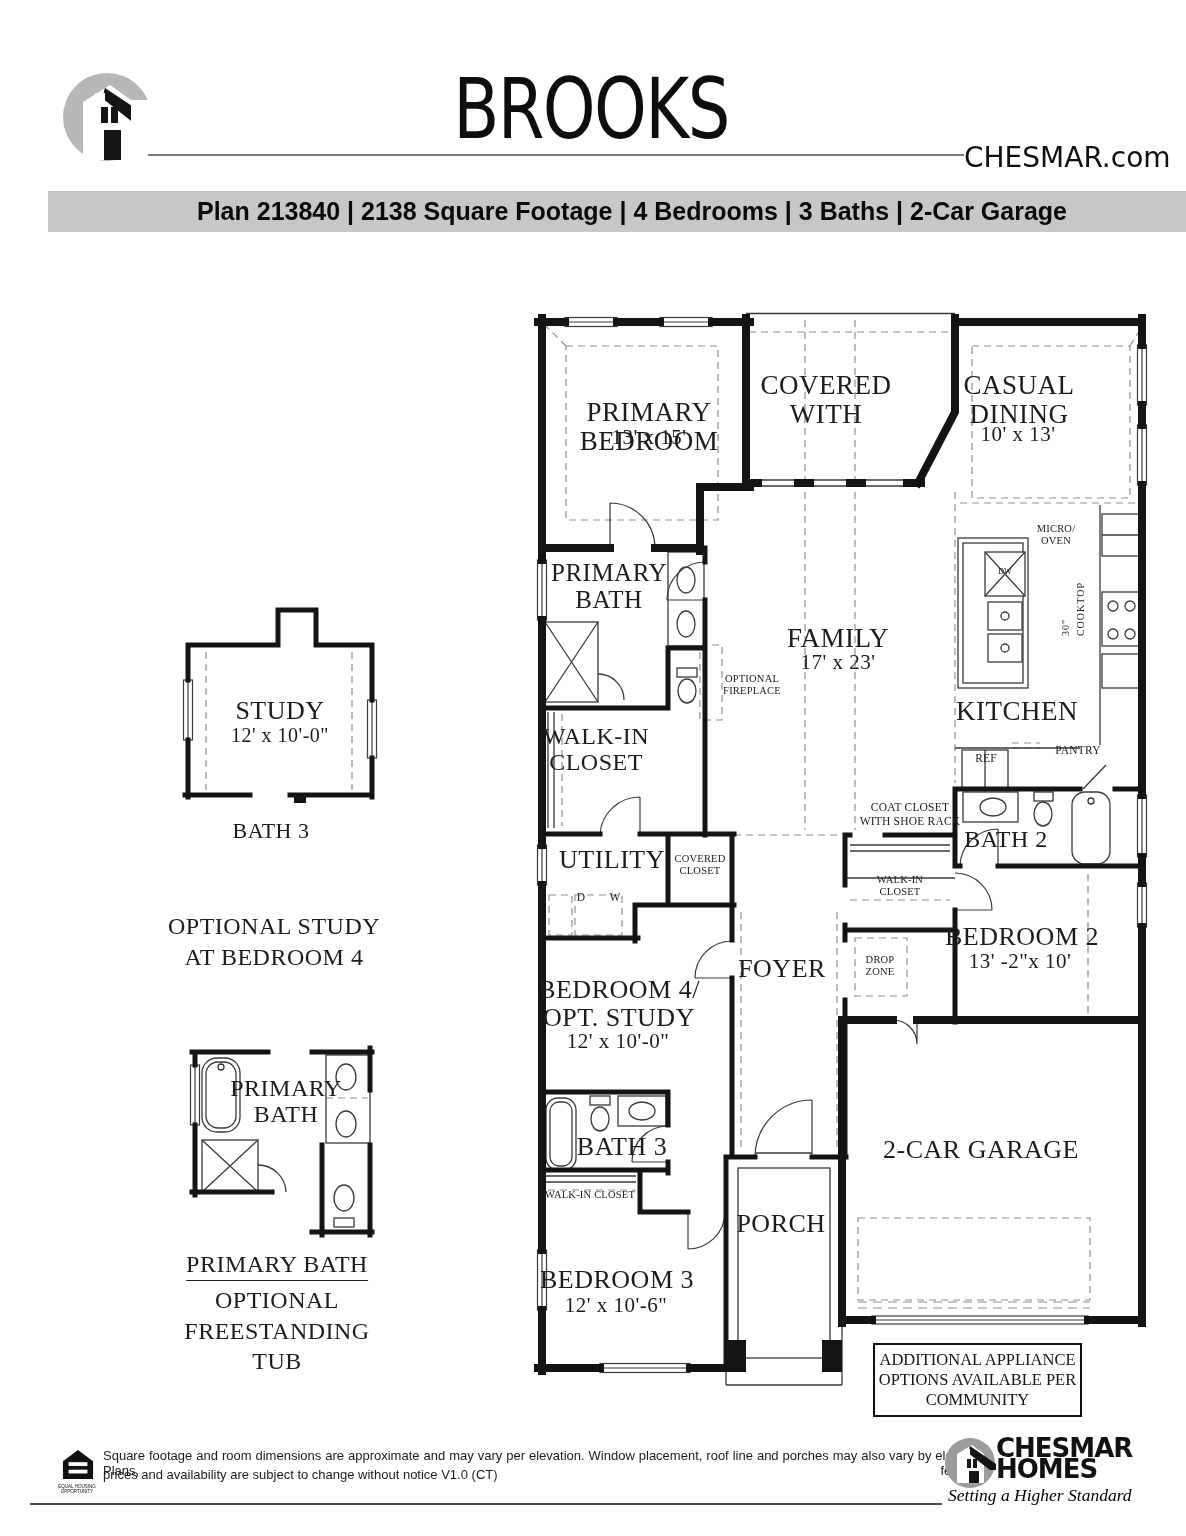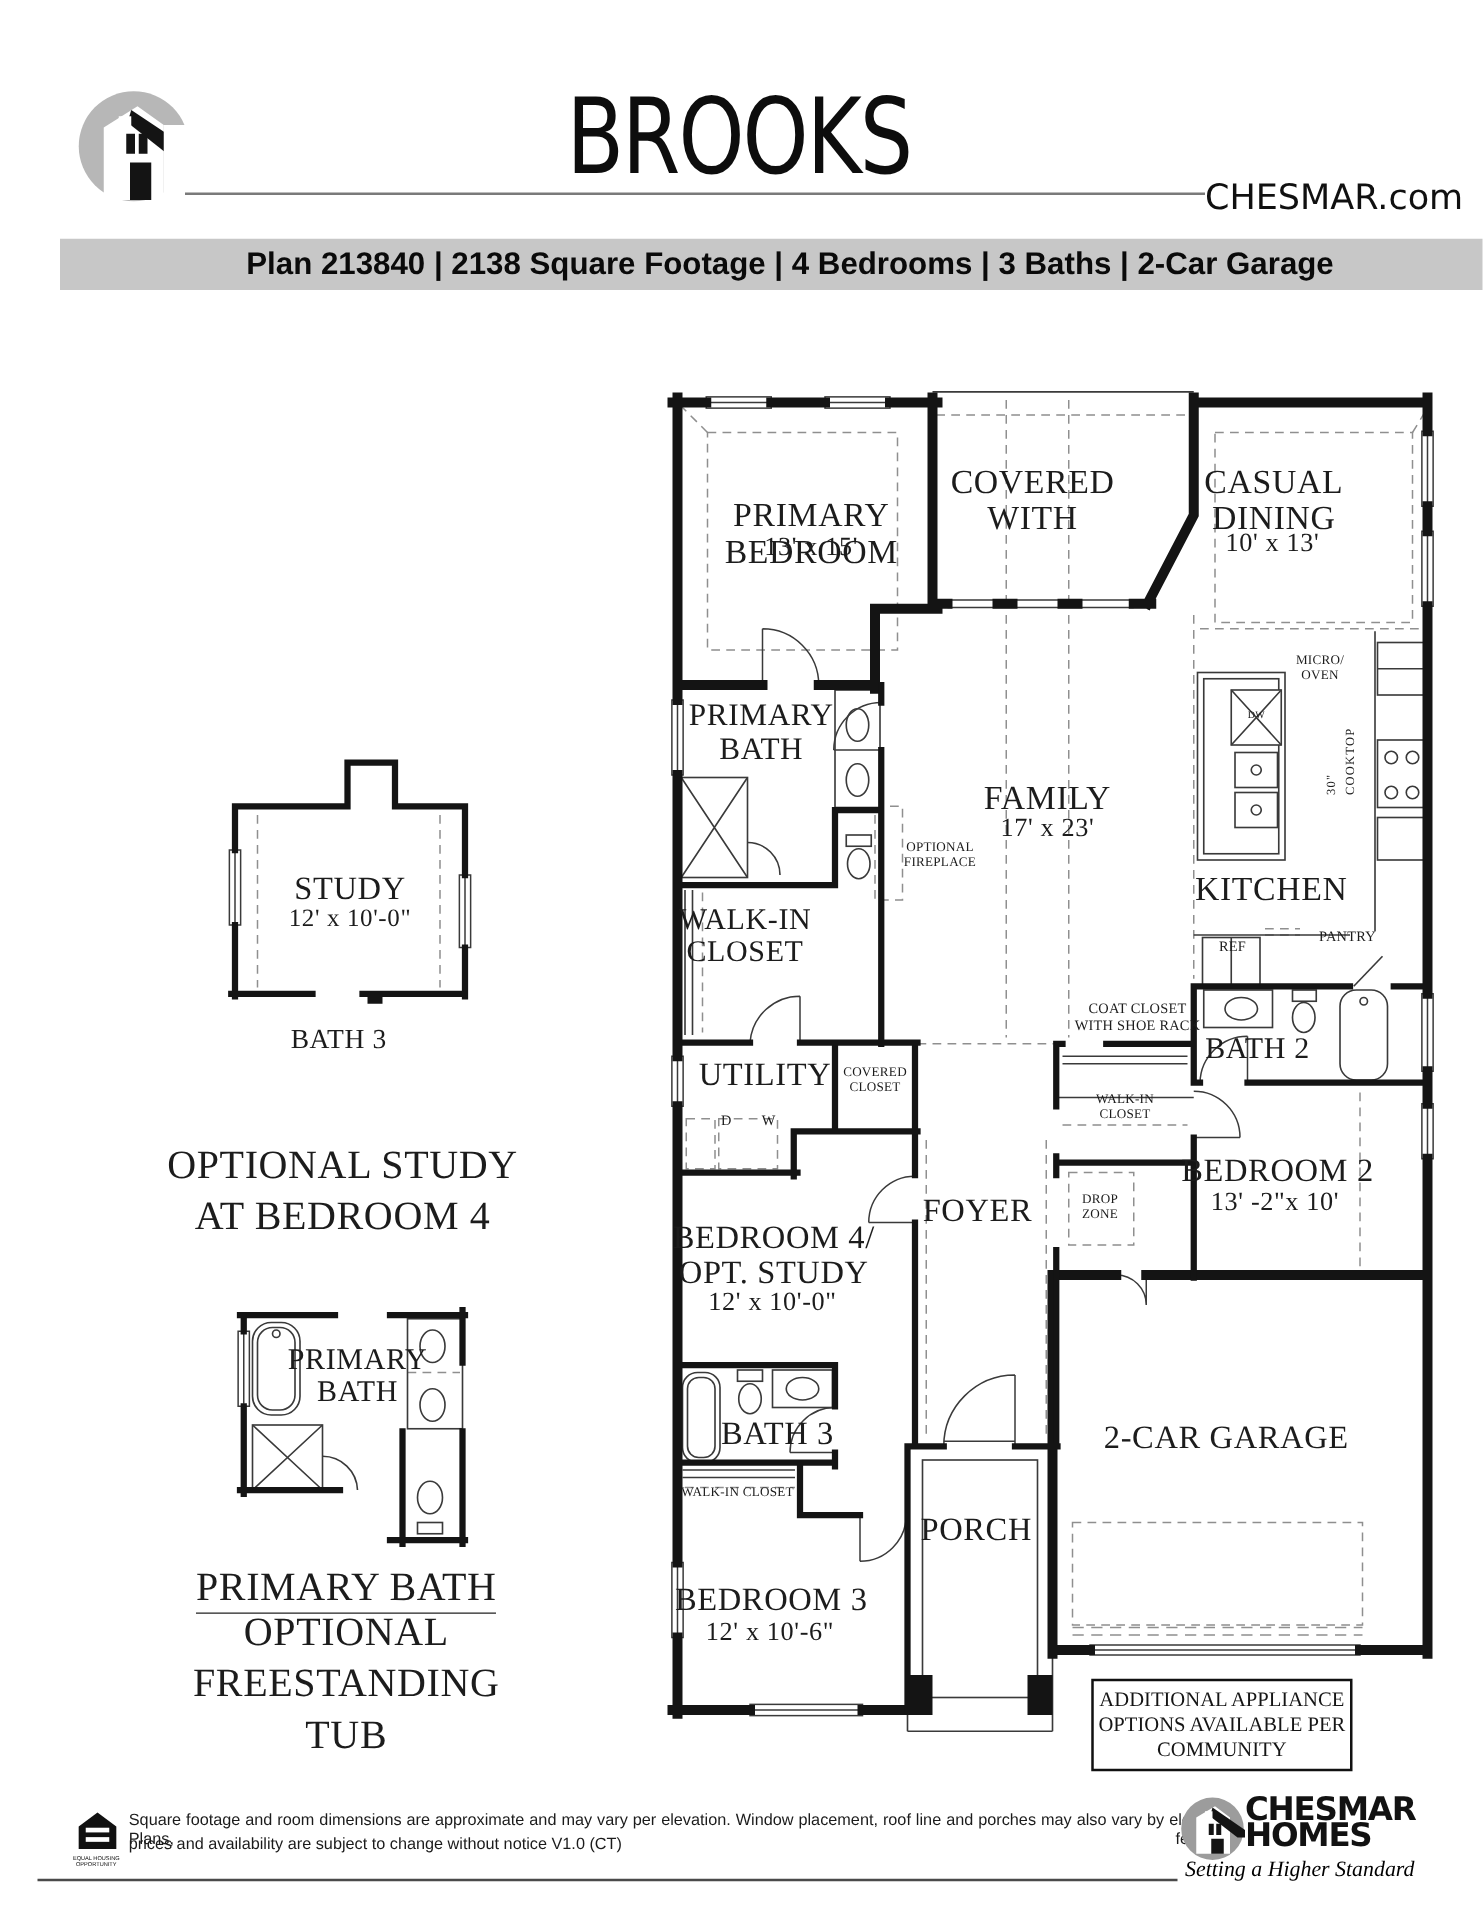--- a/index.html
+++ b/index.html
@@ -12,21 +12,21 @@
   #site-url{position:absolute;left:964px;top:141px;font-family:"DejaVu Sans",sans-serif;font-size:28px;color:#101010;white-space:nowrap;}
   #plan-bar{position:absolute;left:48px;top:191px;width:1168px;height:41px;background:#c7c7c7;
     display:flex;align-items:center;justify-content:center;}
   #plan-bar span{font-size:25px;font-weight:700;color:#0a0a0a;letter-spacing:0px;font-family:"Liberation Sans",sans-serif;}
   
   .lbl{position:absolute;transform:translateX(-50%);text-align:center;font-family:"Liberation Serif",serif;
        color:#1c1c1c;white-space:pre-line;line-height:1.08;letter-spacing:.5px;}
   .s8{font-size:8px;letter-spacing:.2px;} .s10{font-size:10.5px;letter-spacing:.2px;line-height:1.18;}
   .s11{font-size:11.5px;letter-spacing:.2px;line-height:1.18;} .s20{font-size:20px;} .s21{font-size:21px;}
   .s22{font-size:22px;} .s24{font-size:24px;} .s25{font-size:25px;} .s26{font-size:26px;} .s27{font-size:27px;}
-  .s28{font-size:32px;line-height:1.28;}
+  .s28{font-size:24px;line-height:1.28;}
   .vlbl{position:absolute;font-family:"Liberation Serif",serif;color:#1c1c1c;writing-mode:vertical-rl;
         transform:rotate(180deg);white-space:pre-line;font-size:10px;line-height:1.5;letter-spacing:1px;}
   #appliance-box{position:absolute;left:873px;top:1343px;width:205px;height:70px;border:2.5px solid #111;
     display:flex;align-items:center;justify-content:center;text-align:center;
     font-family:"Liberation Serif",serif;font-size:16.5px;line-height:1.2;color:#151515;white-space:pre-line;}
   .underl{border-bottom:1.5px solid #222;padding-bottom:3px;}
   
   #disc1{position:absolute;left:103px;top:1448px;width:888px;font-size:13px;color:#1b1b1b;
          text-align:justify;text-align-last:justify;}
   #disc2{position:absolute;left:103px;top:1467px;width:888px;font-size:13px;color:#1b1b1b;}

